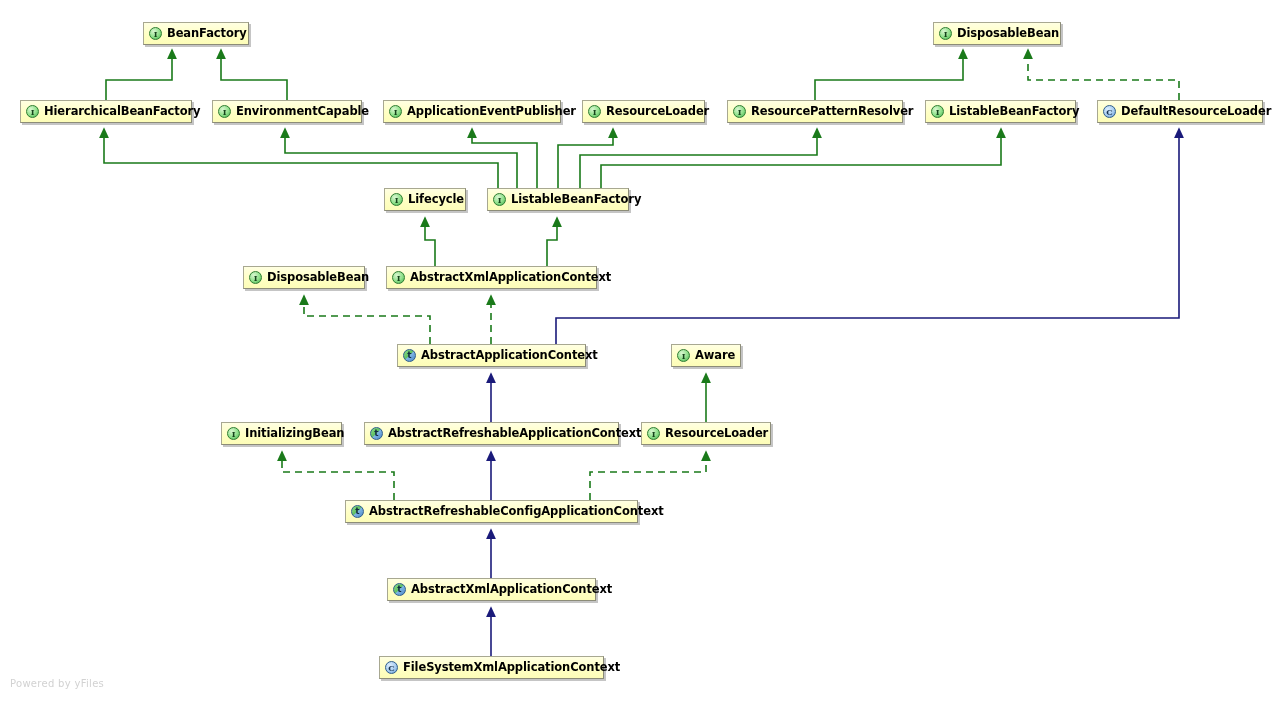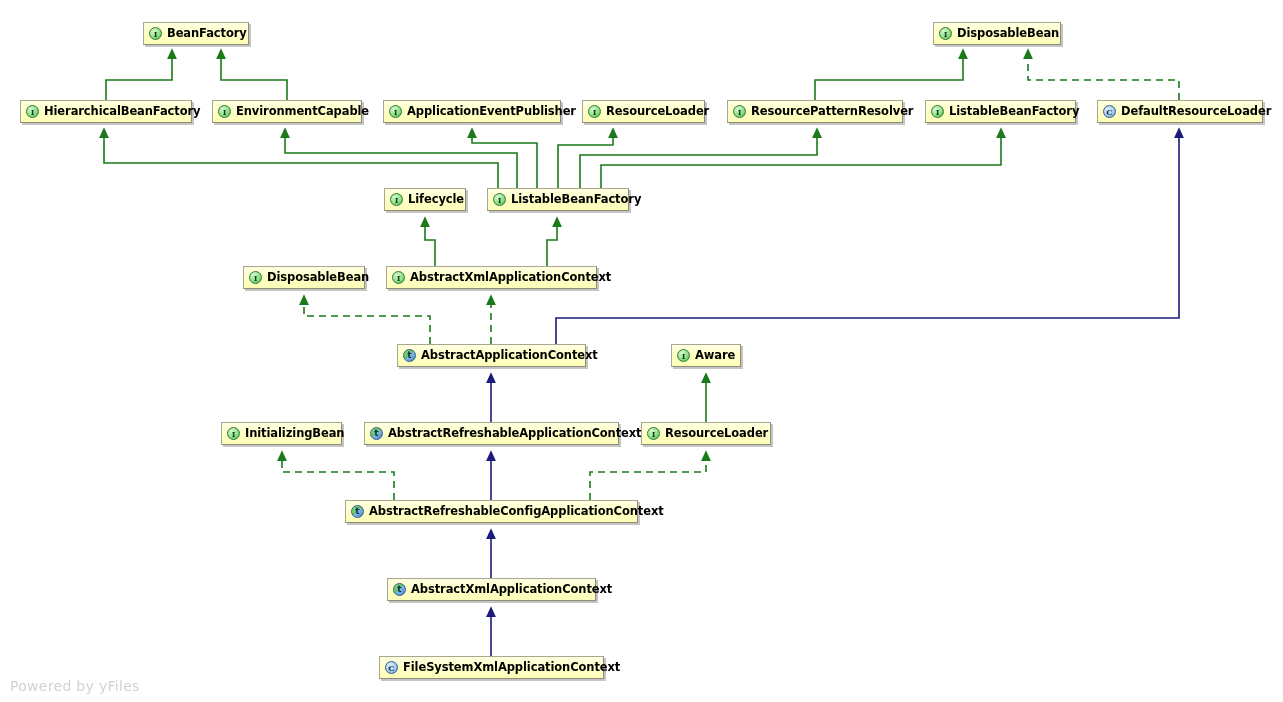--- a/index.html
+++ b/index.html
@@ -77,21 +77,21 @@
     border: 1px solid #2f5d8c;
     color: #102b40;
     font-family: "DejaVu Sans", sans-serif;
     font-size: 9px;
   }
   #watermark {
     position: absolute;
     left: 10px;
     top: 678px;
     font-family: "DejaVu Sans", sans-serif;
-    font-size: 14px;
+    font-size: 10px;
     color: #d2d2d2;
     letter-spacing: 0.3px;
     user-select: none;
   }
 </style>
 </head>
 <body>
 
 <div id="canvas">
 

